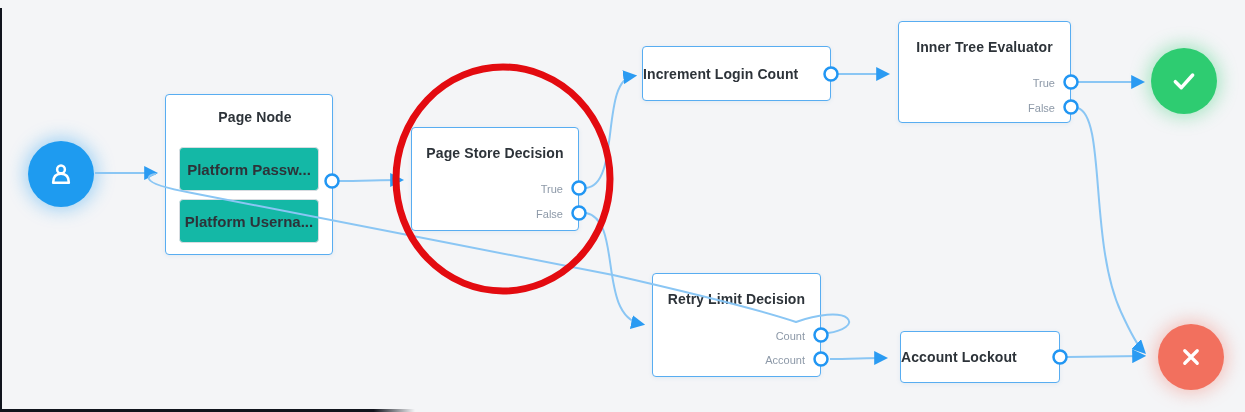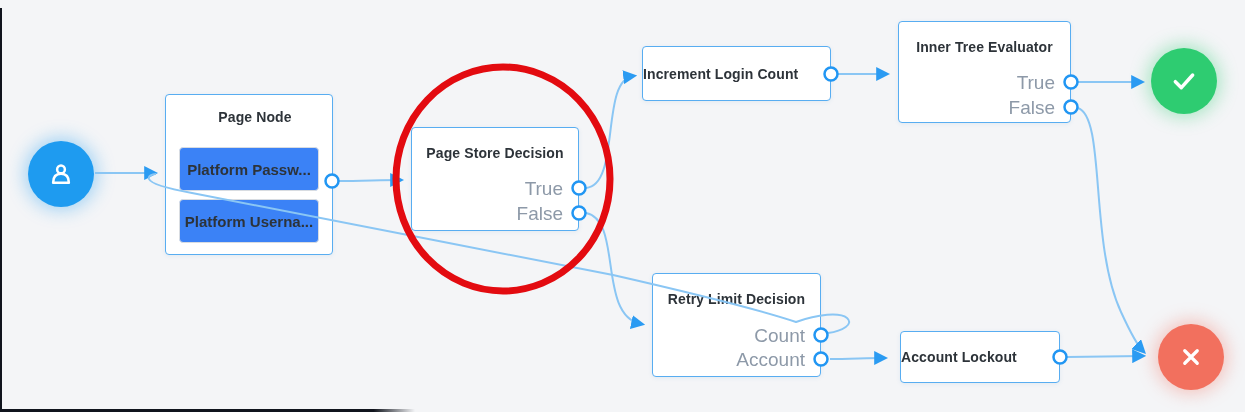--- a/index.html
+++ b/index.html
@@ -15,25 +15,25 @@
     box-shadow:0 1px 4px rgba(70,140,200,.10);
   }
   .node-title{
     font-size:14px;font-weight:bold;color:#2d3339;text-align:center;
     padding-top:17px;letter-spacing:.1px;
   }
   .node.vcenter{display:flex;align-items:center;}
   .node.vcenter .node-title{padding:0;}
   .port{
     position:absolute;right:15px;height:22px;line-height:22px;
-    font-size:19px;color:#8d99a8;text-align:right;
+    font-size:11px;color:#8d99a8;text-align:right;
   }
   .page-item{
     position:absolute;left:13px;right:13px;height:44px;box-sizing:border-box;
-    border:1px solid #d8dce1;border-radius:4px;background:#3b82f6;
+    border:1px solid #d8dce1;border-radius:4px;background:#14b8a6;
     display:flex;align-items:center;justify-content:center;
     font-size:15px;font-weight:bold;color:#2d3339;white-space:nowrap;overflow:hidden;
   }
   
   .bubble{
     position:absolute;width:66px;height:66px;border-radius:50%;z-index:2;
     display:flex;align-items:center;justify-content:center;
   }
   .bubble.start{background:#1e9bf0;box-shadow:0 0 18px 3px rgba(30,155,240,.40);}
   .bubble.success{background:#2ecc71;box-shadow:0 0 18px 3px rgba(46,204,113,.40);}

